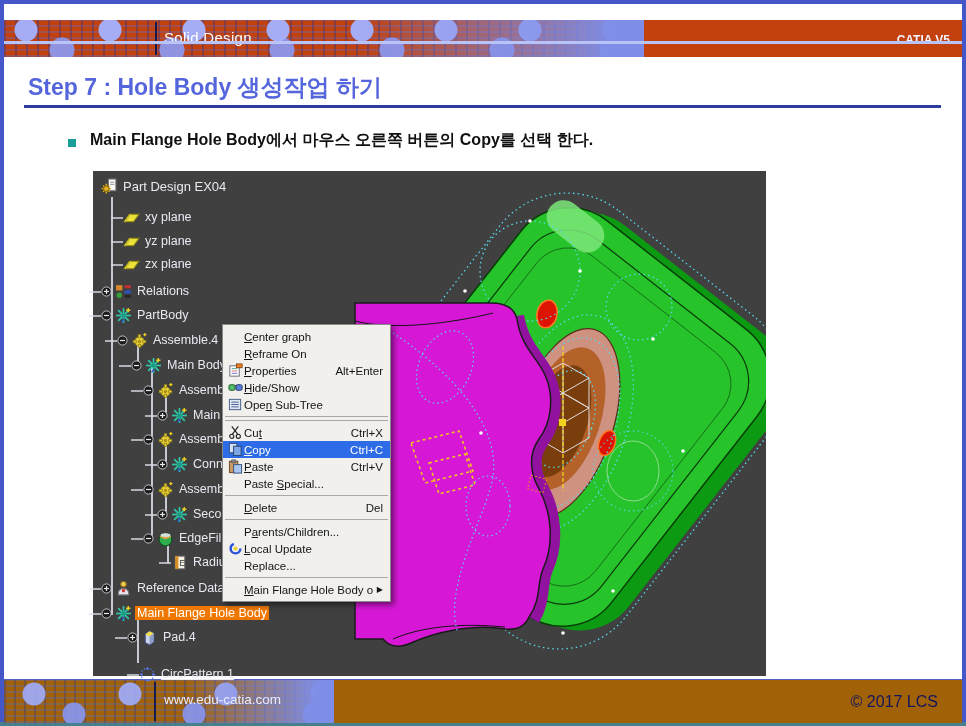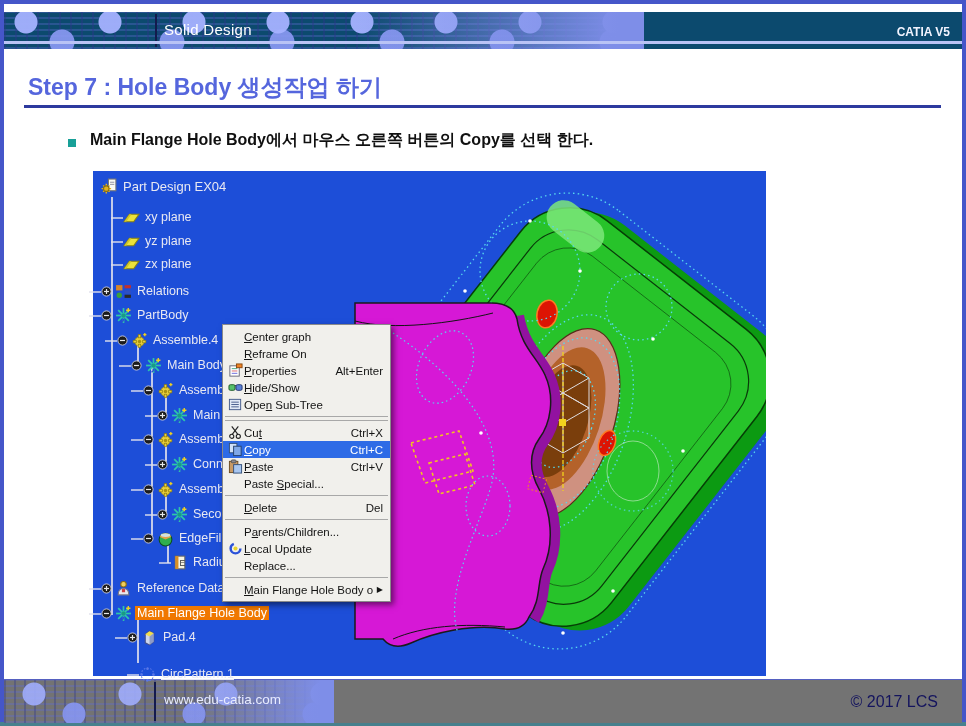--- a/index.html
+++ b/index.html
@@ -5,21 +5,21 @@
   html,body{margin:0;padding:0;background:#888;}
   .slide{position:relative;width:966px;height:726px;background:#fff;overflow:hidden;
          font-family:"Liberation Sans", sans-serif;}
   
   .b-top{position:absolute;left:0;top:0;width:966px;height:4px;background:#4556c9;}
   .b-left{position:absolute;left:0;top:0;width:4px;height:726px;background:#4556c9;}
   .b-right{position:absolute;right:0;top:0;width:4px;height:726px;background:#4556c9;}
   .b-bottom{position:absolute;left:0;top:722px;width:966px;height:4px;background:#47808d;}
 
   
-  .header{position:absolute;left:4px;top:12px;right:4px;height:37px;background:#0c4a6e;overflow:hidden;}
+  .header{position:absolute;left:4px;top:20px;right:4px;height:37px;background:#c2410c;overflow:hidden;}
   .hpattern{position:absolute;left:0;top:0;bottom:0;width:640px;
     background-image:
       radial-gradient(circle 12px at 22px 10px, rgba(165,178,255,.95) 11px, rgba(165,178,255,0) 12px),
       radial-gradient(circle 13px at 58px 30px, rgba(140,155,245,.9) 12px, rgba(140,155,245,0) 13px),
       repeating-linear-gradient(90deg, rgba(45,52,140,.38) 0 2px, rgba(45,52,140,0) 2px 11px),
       repeating-linear-gradient(0deg, rgba(95,108,210,.35) 0 2px, rgba(95,108,210,0) 2px 6px);
     background-size:84px 37px,110px 37px,auto,auto;background-repeat:repeat-x,repeat-x,repeat,repeat;}
   .hpattern::after{content:'';position:absolute;inset:0;background:linear-gradient(to right, rgba(126,142,232,0) 55%, #7e8ee8 96%);}
   .hline{position:absolute;left:151px;top:2px;width:2px;height:33px;background:#141a4e;}
   .app-title{position:absolute;left:160px;top:9px;color:#fff;font-size:15px;letter-spacing:.3px;}
@@ -28,21 +28,21 @@
 
   
   .page-title{position:absolute;left:28px;top:72px;font-size:23px;font-weight:bold;color:#5566dd;}
   .title-underline{position:absolute;left:24px;top:105px;width:917px;height:3px;background:#2d3a9e;}
 
   
   .bullet-sq{position:absolute;left:68px;top:139px;width:8px;height:8px;background:#18a098;}
   .bullet-text{position:absolute;left:90px;top:130px;font-size:16px;font-weight:bold;color:#101010;}
 
   
-  .viewport{position:absolute;left:93px;top:171px;width:673px;height:505px;background:#1d4ed8;}
+  .viewport{position:absolute;left:93px;top:171px;width:673px;height:505px;background:#404040;}
   .viewport svg.scene{position:absolute;left:0;top:0;z-index:0;}
   .tl{position:absolute;width:2px;background:rgba(225,225,236,.85);z-index:1;}
 
   .trow{position:absolute;display:flex;align-items:center;gap:3px;height:18px;z-index:2;
         color:#e8e8f2;font-size:12.5px;white-space:nowrap;}
   .trow::before{content:'';position:absolute;left:-12px;top:50%;width:12px;height:1.5px;background:rgba(225,225,236,.7);}
   .troot{font-size:13px;}
   .troot::before{display:none;}
   .tnode{width:11px;height:11px;display:inline-flex;}
   .ticon{width:17px;height:17px;display:inline-flex;}
@@ -55,21 +55,21 @@
         box-shadow:3px 3px 6px rgba(0,0,0,.5);padding:3px 0;z-index:5;font-size:11.5px;color:#141414;}
   .menu-item{height:17px;display:flex;align-items:center;padding:0 7px 0 3px;cursor:default;}
   .menu-item.hl{background:#2e6be6;color:#fff;}
   .mi-icon{width:18px;flex:0 0 18px;height:15px;display:inline-flex;align-items:center;justify-content:center;}
   .mi-label{flex:1;white-space:nowrap;overflow:hidden;}
   .mi-short{margin-left:6px;white-space:nowrap;}
   .mi-arrow{margin-left:4px;font-size:8px;line-height:1;}
   .menu-sep{height:1px;background:#a8a8a8;margin:3px 2px;}
 
   
-  .footer{position:absolute;left:4px;top:679px;right:4px;height:43px;background:#737373;border-top:1px solid #5560c0;overflow:hidden;}
+  .footer{position:absolute;left:4px;top:679px;right:4px;height:43px;background:#a16207;border-top:1px solid #5560c0;overflow:hidden;}
   .fpattern{position:absolute;left:0;top:0;bottom:0;width:330px;
     background-image:
       radial-gradient(circle 12px at 30px 14px, rgba(160,173,252,.9) 11px, rgba(160,173,252,0) 12px),
       radial-gradient(circle 12px at 70px 34px, rgba(135,150,242,.9) 11px, rgba(135,150,242,0) 12px),
       repeating-linear-gradient(90deg, rgba(45,52,140,.35) 0 2px, rgba(45,52,140,0) 2px 10px),
       repeating-linear-gradient(0deg, rgba(95,108,210,.35) 0 2px, rgba(95,108,210,0) 2px 6px);
     background-size:96px 43px,120px 43px,auto,auto;background-repeat:repeat-x,repeat-x,repeat,repeat;}
   .fpattern::after{content:'';position:absolute;inset:0;background:linear-gradient(to right, rgba(126,142,232,0) 55%, #7e8ee8 96%);}
   .fline{position:absolute;left:150px;top:2px;width:2px;height:39px;background:#141a4e;}
   .site{position:absolute;left:160px;top:12px;color:#e8ecff;font-size:13.5px;}

